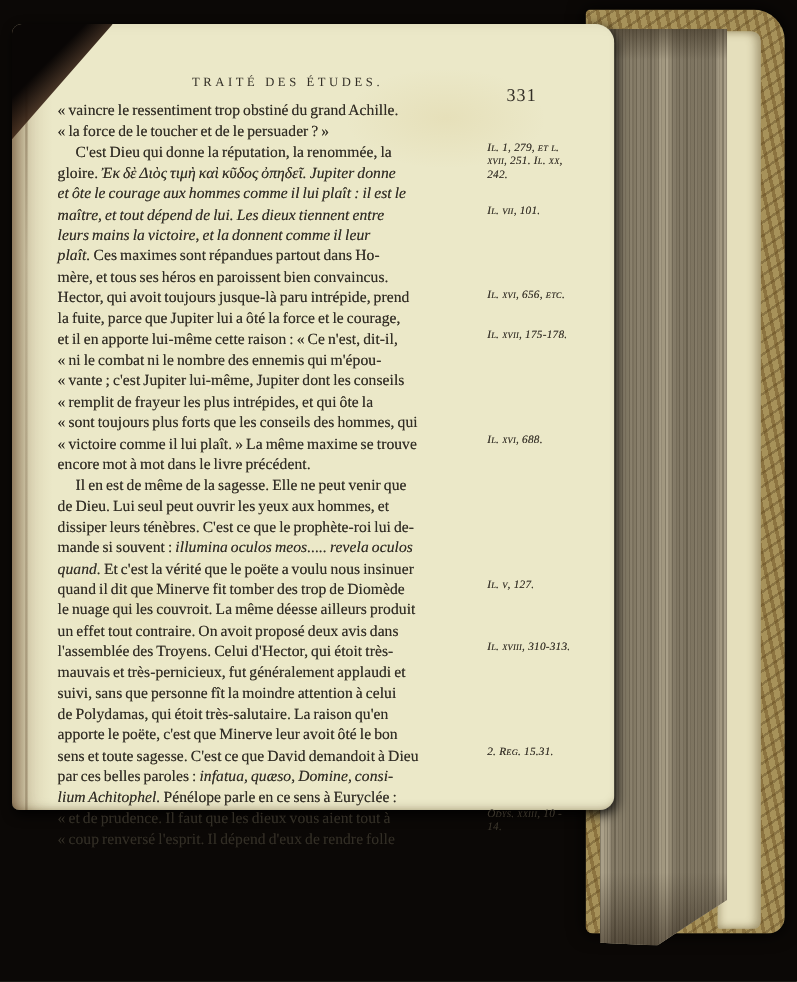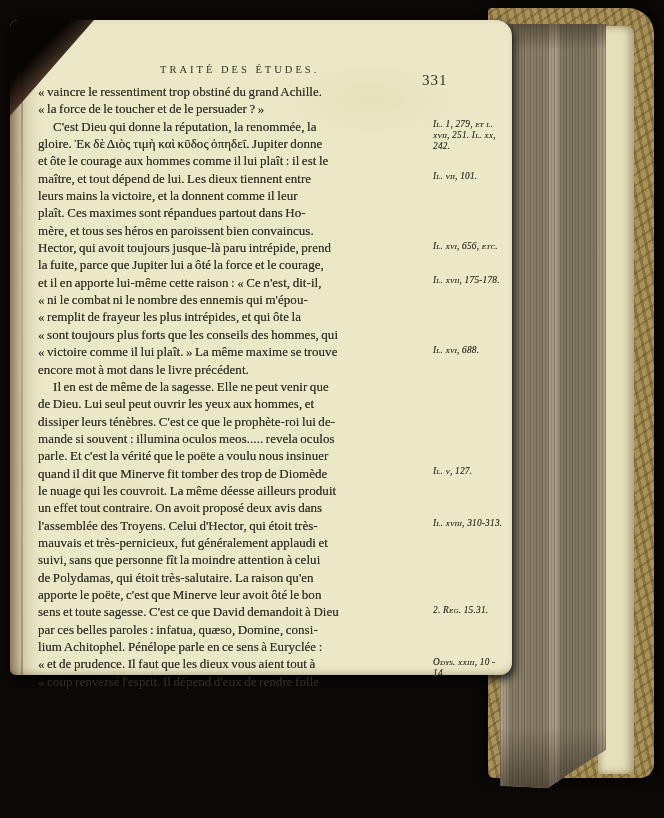--- a/index.html
+++ b/index.html
@@ -49,28 +49,28 @@
   
   .corner-wedge{position:absolute;left:0;top:0;width:84px;height:96px;
         clip-path:polygon(0 0,100% 0,0 100%);
         background:linear-gradient(135deg, #090605 0 34%, rgba(74,44,26,.85) 58%, rgba(74,44,26,0) 92%);
         border-top-left-radius:8px;}
 
   .running-title{position:absolute;left:150px;top:44px;font-size:10.5px;letter-spacing:3px;
         color:var(--ink);white-space:nowrap;}
   .page-number{position:absolute;left:412px;top:52px;font-size:15px;letter-spacing:1px;color:var(--ink);}
 
-  .page-body{position:absolute;left:28px;top:63px;width:452px;color:var(--ink);}
+  .page-body{position:absolute;left:38px;top:63px;width:452px;color:var(--ink);}
   .bodyline{position:relative;white-space:nowrap;font-size:13px;line-height:17.35px;
         word-spacing:-0.8px;letter-spacing:0.05px;text-shadow:0 0 .4px rgba(40,35,25,.65);}
   .bodyline.indent{padding-left:15px;}
-  .bodyline .it{}
+  .bodyline .it{font-style:italic;}
   .note{position:absolute;left:358px;top:1.5px;width:74px;white-space:normal;
         font-size:9.4px;line-height:11px;font-style:italic;font-variant:small-caps;
-        word-spacing:0;letter-spacing:.2px;color:#3a352c;margin-left:37px;}
+        word-spacing:0;letter-spacing:.2px;color:#3a352c;}
 </style>
 </head>
 <body>
 
 <div class="scene">
   <div class="cover"></div>
   <div class="endpaper"></div>
   <div class="fore-edge"></div>
 
   <div class="page">
@@ -84,29 +84,30 @@
         <div class="bodyline"><span>gloire. </span><span class="it">Ἐκ δὲ Διὸς τιμὴ καὶ κῦδος ὀπηδεῖ. Jupiter donne</span></div>
         <div class="bodyline"><span class="it">et ôte le courage aux hommes comme il lui plaît : il est le</span></div>
         <div class="bodyline"><span class="it">maître, et tout dépend de lui. Les dieux tiennent entre</span><span class="note">Il. vii, 101.</span></div>
         <div class="bodyline"><span class="it">leurs mains la victoire, et la donnent comme il leur</span></div>
         <div class="bodyline"><span class="it">plaît.</span><span> Ces maximes sont répandues partout dans Ho-</span></div>
         <div class="bodyline"><span>mère, et tous ses héros en paroissent bien convaincus.</span></div>
         <div class="bodyline"><span>Hector, qui avoit toujours jusque-là paru intrépide, prend</span><span class="note">Il. xvi, 656, etc.</span></div>
         <div class="bodyline"><span>la fuite, parce que Jupiter lui a ôté la force et le courage,</span></div>
         <div class="bodyline"><span>et il en apporte lui-même cette raison : « Ce n'est, dit-il,</span><span class="note">Il. xvii, 175-178.</span></div>
         <div class="bodyline"><span>« ni le combat ni le nombre des ennemis qui m'épou-</span></div>
+        <div class="bodyline"><span>« vante ; c'est Jupiter lui-même, Jupiter dont les conseils</span></div>
         <div class="bodyline"><span>« remplit de frayeur les plus intrépides, et qui ôte la</span></div>
         <div class="bodyline"><span>« sont toujours plus forts que les conseils des hommes, qui</span></div>
         <div class="bodyline"><span>« victoire comme il lui plaît. » La même maxime se trouve</span><span class="note">Il. xvi, 688.</span></div>
         <div class="bodyline"><span>encore mot à mot dans le livre précédent.</span></div>
         <div class="bodyline indent"><span>Il en est de même de la sagesse. Elle ne peut venir que</span></div>
         <div class="bodyline"><span>de Dieu. Lui seul peut ouvrir les yeux aux hommes, et</span></div>
         <div class="bodyline"><span>dissiper leurs ténèbres. C'est ce que le prophète-roi lui de-</span></div>
         <div class="bodyline"><span>mande si souvent : </span><span class="it">illumina oculos meos..... revela oculos</span></div>
-        <div class="bodyline"><span class="it">parle.</span><span> Et c'est la vérité que le poëte a voulu nous insinuer</span></div>
+        <div class="bodyline"><span class="it">quand.</span><span> Et c'est la vérité que le poëte a voulu nous insinuer</span></div>
         <div class="bodyline"><span>quand il dit que Minerve fit tomber des trop de Diomède</span><span class="note">Il. v, 127.</span></div>
         <div class="bodyline"><span>le nuage qui les couvroit. La même déesse ailleurs produit</span></div>
         <div class="bodyline"><span>un effet tout contraire. On avoit proposé deux avis dans</span></div>
         <div class="bodyline"><span>l'assemblée des Troyens. Celui d'Hector, qui étoit très-</span><span class="note">Il. xviii, 310-313.</span></div>
         <div class="bodyline"><span>mauvais et très-pernicieux, fut généralement applaudi et</span></div>
         <div class="bodyline"><span>suivi, sans que personne fît la moindre attention à celui</span></div>
         <div class="bodyline"><span>de Polydamas, qui étoit très-salutaire. La raison qu'en</span></div>
         <div class="bodyline"><span>apporte le poëte, c'est que Minerve leur avoit ôté le bon</span></div>
         <div class="bodyline"><span>sens et toute sagesse. C'est ce que David demandoit à Dieu</span><span class="note">2. Reg. 15.31.</span></div>
         <div class="bodyline"><span>par ces belles paroles : </span><span class="it">infatua, quæso, Domine, consi-</span></div>

